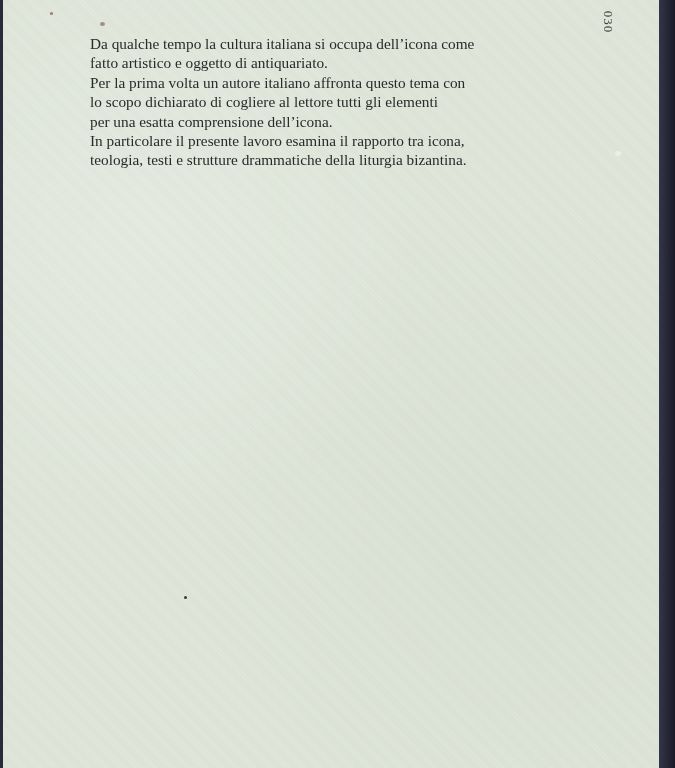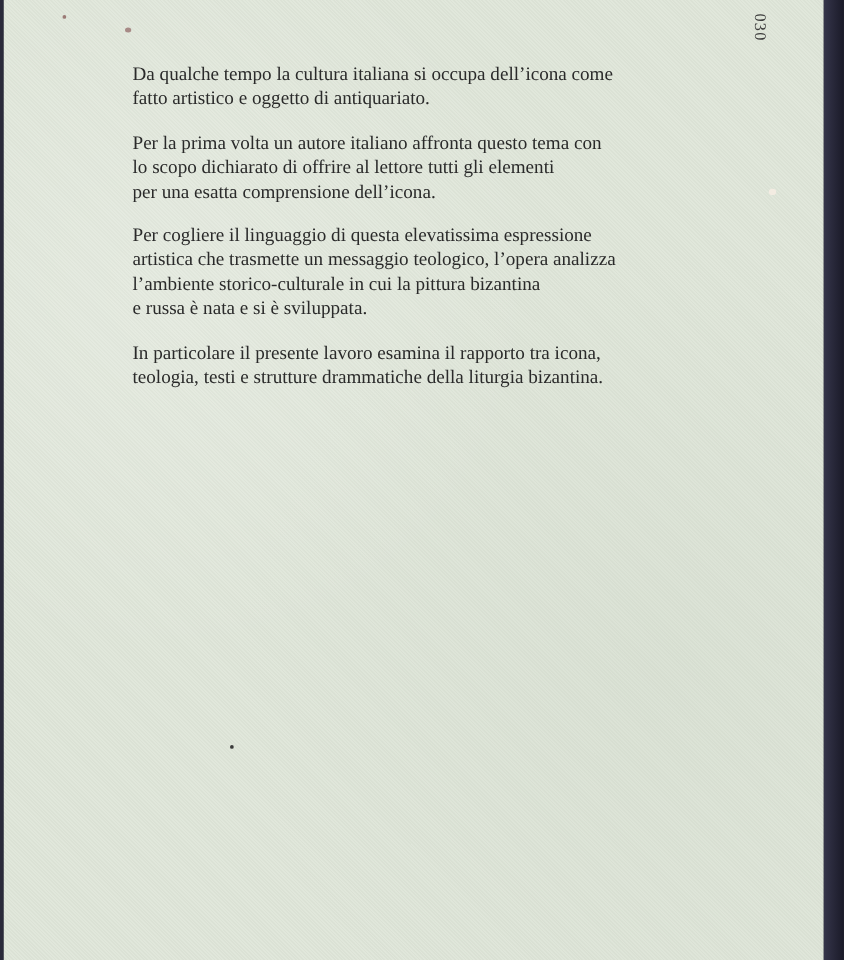--- a/index.html
+++ b/index.html
@@ -57,21 +57,21 @@
       position: absolute;
       left: 87px;
       top: 34px;
       width: 520px;
       font-family: "Liberation Serif", serif;
       font-size: 15.3px;
       line-height: 19.4px;
       color: #2a2a2a;
     }
     .blurb p {
-      margin: 16px;
+      margin: 0;
       white-space: pre-line;
     }
     .speck {
       position: absolute;
       border-radius: 50%;
     }
   </style>
 </head>
 <body>
 
@@ -82,24 +82,20 @@
   <span class="speck" style="left:97px;top:22px;width:5px;height:4px;background:#a78a86;"></span>
   <span class="speck" style="left:612px;top:151px;width:6px;height:5px;background:#f3ece2;"></span>
   <span class="speck" style="left:181px;top:596px;width:3px;height:3px;background:#3a3a3a;"></span>
 
   <div class="page-number">030</div>
 
   <div class="blurb">
     <p>Da qualche tempo la cultura italiana si occupa dell’icona come
 fatto artistico e oggetto di antiquariato.</p>
     <p>Per la prima volta un autore italiano affronta questo tema con
-lo scopo dichiarato di offrire al lettore tutti gli elementi
+lo scopo dichiarato di cogliere al lettore tutti gli elementi
 per una esatta comprensione dell’icona.</p>
-    <p>Per cogliere il linguaggio di questa elevatissima espressione
-artistica che trasmette un messaggio teologico, l’opera analizza
-l’ambiente storico-culturale in cui la pittura bizantina
-e russa è nata e si è sviluppata.</p>
     <p>In particolare il presente lavoro esamina il rapporto tra icona,
 teologia, testi e strutture drammatiche della liturgia bizantina.</p>
   </div>
 </div>
 
 <div class="right-edge"></div>
 
 </body></html>

